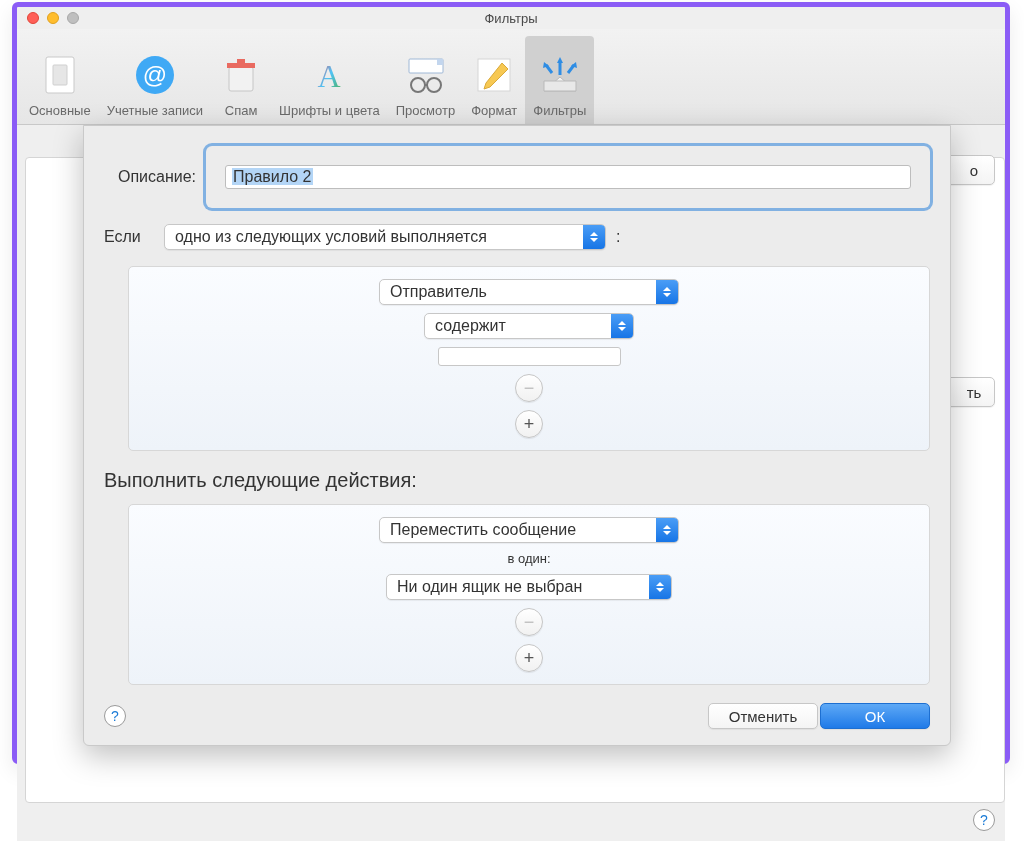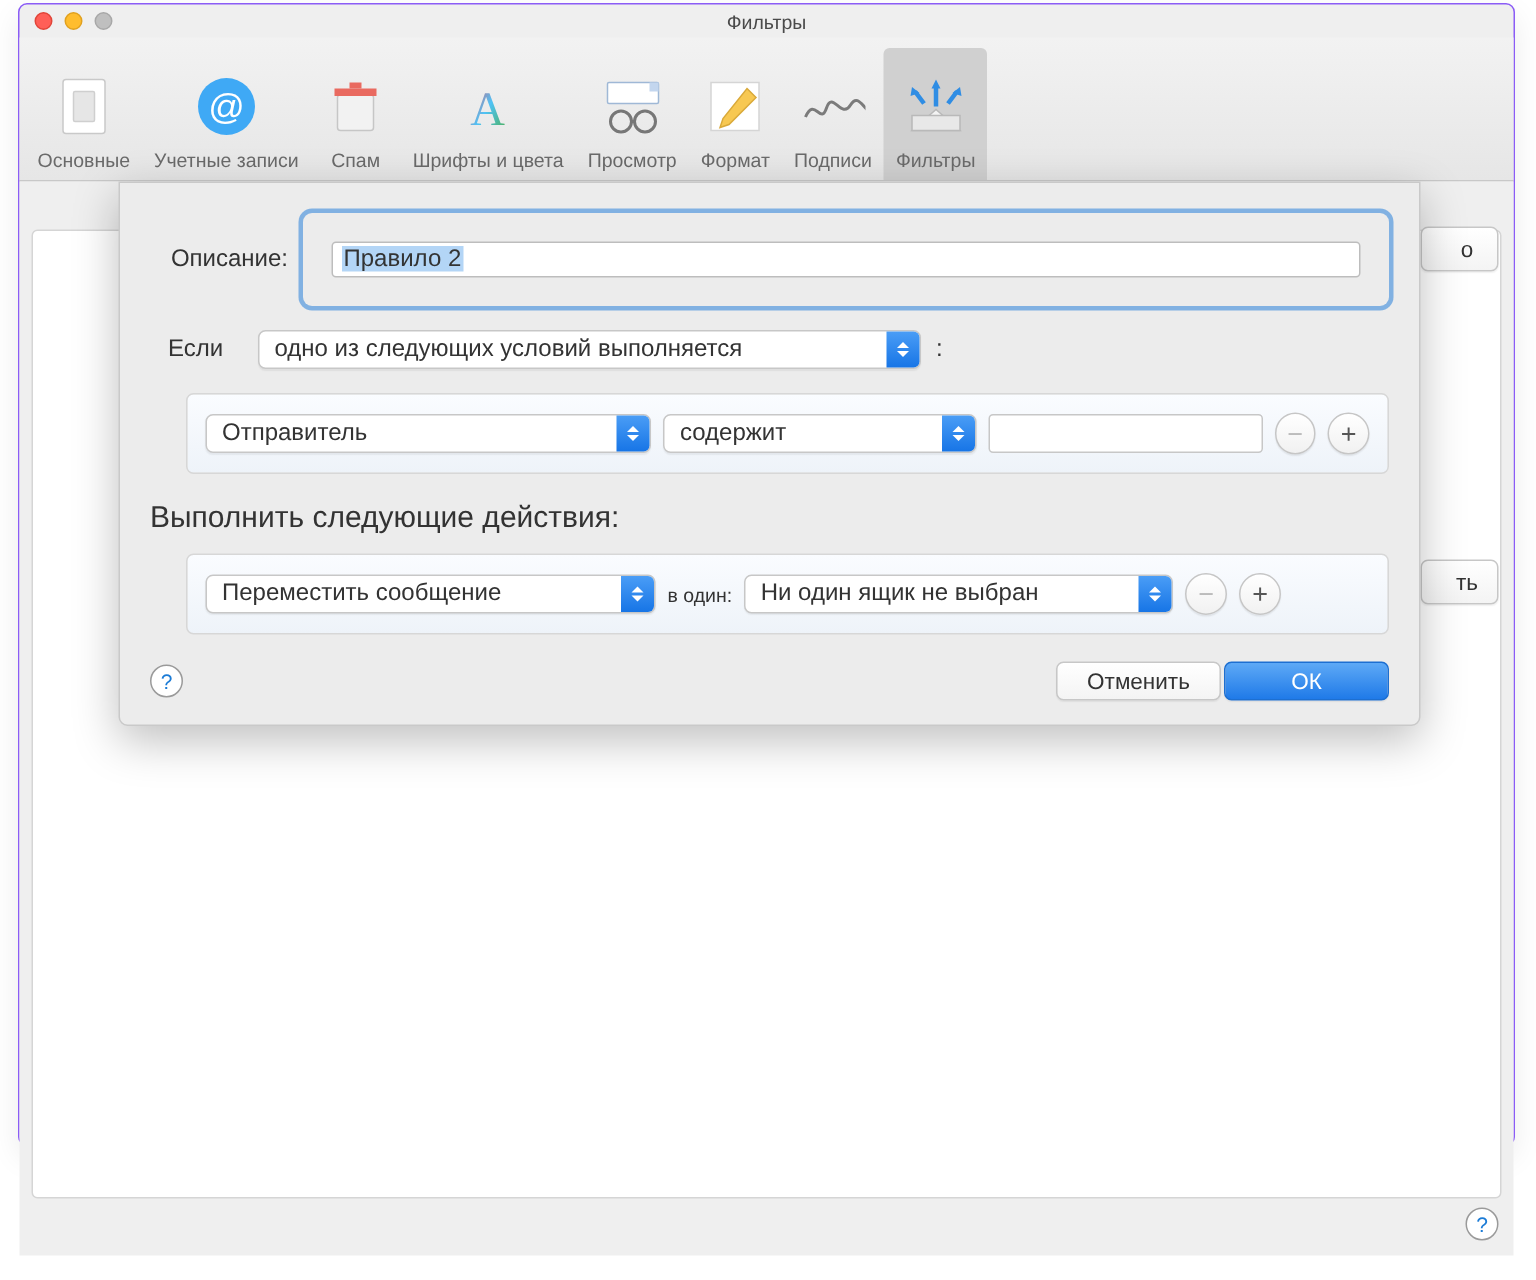--- a/index.html
+++ b/index.html
@@ -11,21 +11,21 @@
     font-size: 13px;
     background: #fff;
     overflow: hidden;
     color: #333;
   }
   .window {
     position: absolute;
     left: 12px; top: 2px;
     width: 998px; height: 762px;
     background: #efefef;
-    border: 1px solid #8b5cf6;
+    border: 5px solid #8b5cf6;
     border-radius: 6px;
     box-shadow: 0 8px 20px rgba(0,0,0,0.08);
     overflow: visible;
   }
   .titlebar {
     height: 22px;
     position: relative;
     display: flex;
     align-items: center;
     justify-content: center;
@@ -191,20 +191,21 @@
   .cond-box, .act-box {
     border: 1px solid #d7d7d7;
     background: linear-gradient(#fafcff,#eef3f9);
     border-radius: 5px;
     padding: 12px 12px;
     margin-left: 24px;
     margin-bottom: 18px;
     display: flex;
     align-items: center;
     gap: 8px;
+    flex-direction: column;
   }
   .plain-input {
     flex: 1;
     height: 26px;
     border: 1px solid #c7c7c7;
     border-radius: 3px;
     background:#fff;
   }
   .circle-btn {
     width: 28px; height: 28px;
@@ -330,28 +331,20 @@
     </div>
     <div class="tool">
       <div class="icon-box">
         <svg width="40" height="40">
             <rect x="4" y="4" width="32" height="32" fill="#fff" stroke="#d5d5d5"></rect>
             <polygon points="28,8 34,14 16,32 10,34 12,28" fill="#f7c852" stroke="#d9a93a"></polygon>
           </svg>
       </div>
       <span>Формат</span>
     </div>
-    <div class="tool">
-      <div class="icon-box">
-        <svg width="52" height="34">
-            <path d="M4 24 C10 10,14 30,18 18 C22 6,28 26,34 16 C40 6,44 24,50 20" fill="none" stroke="#7b7b7b" stroke-width="2"></path>
-          </svg>
-      </div>
-      <span>Подписи</span>
-    </div>
     <div class="tool active">
       <div class="icon-box">
         <svg width="44" height="40">
             <polygon points="6,36 38,36 22,22" fill="#f3f3f3" stroke="#b9b9b9"></polygon>
             <polygon points="6,36 38,36 38,26 6,26" fill="#e8e8e8" stroke="#b9b9b9"></polygon>
             <path d="M22 20 L22 6" stroke="#2f8de4" stroke-width="3"></path>
             <path d="M14 18 L8 10" stroke="#2f8de4" stroke-width="3"></path>
             <path d="M30 18 L36 10" stroke="#2f8de4" stroke-width="3"></path>
             <polygon points="22,2 19,8 25,8" fill="#2f8de4"></polygon>
             <polygon points="6,7 5,13 11,11" fill="#2f8de4"></polygon>
@@ -380,21 +373,21 @@
 
       <div class="row">
         <span class="label desc-label">Описание:</span>
         <div class="focus-wrap">
           <div class="text-input selected">
             <span class="sel">Правило 2</span>
           </div>
         </div>
       </div>
 
-      <div class="row" style="margin-left:12px;">
+      <div class="row" style="margin-left:0;">
         <span class="label" style="width:50px;">Если</span>
         <div class="dropdown" style="width:442px;">
           <span>одно из следующих условий выполняется</span>
           <span class="arrows"></span>
         </div>
         <span class="label">:</span>
       </div>
 
       <div class="cond-box">
         <div class="dropdown" style="width:300px;">

